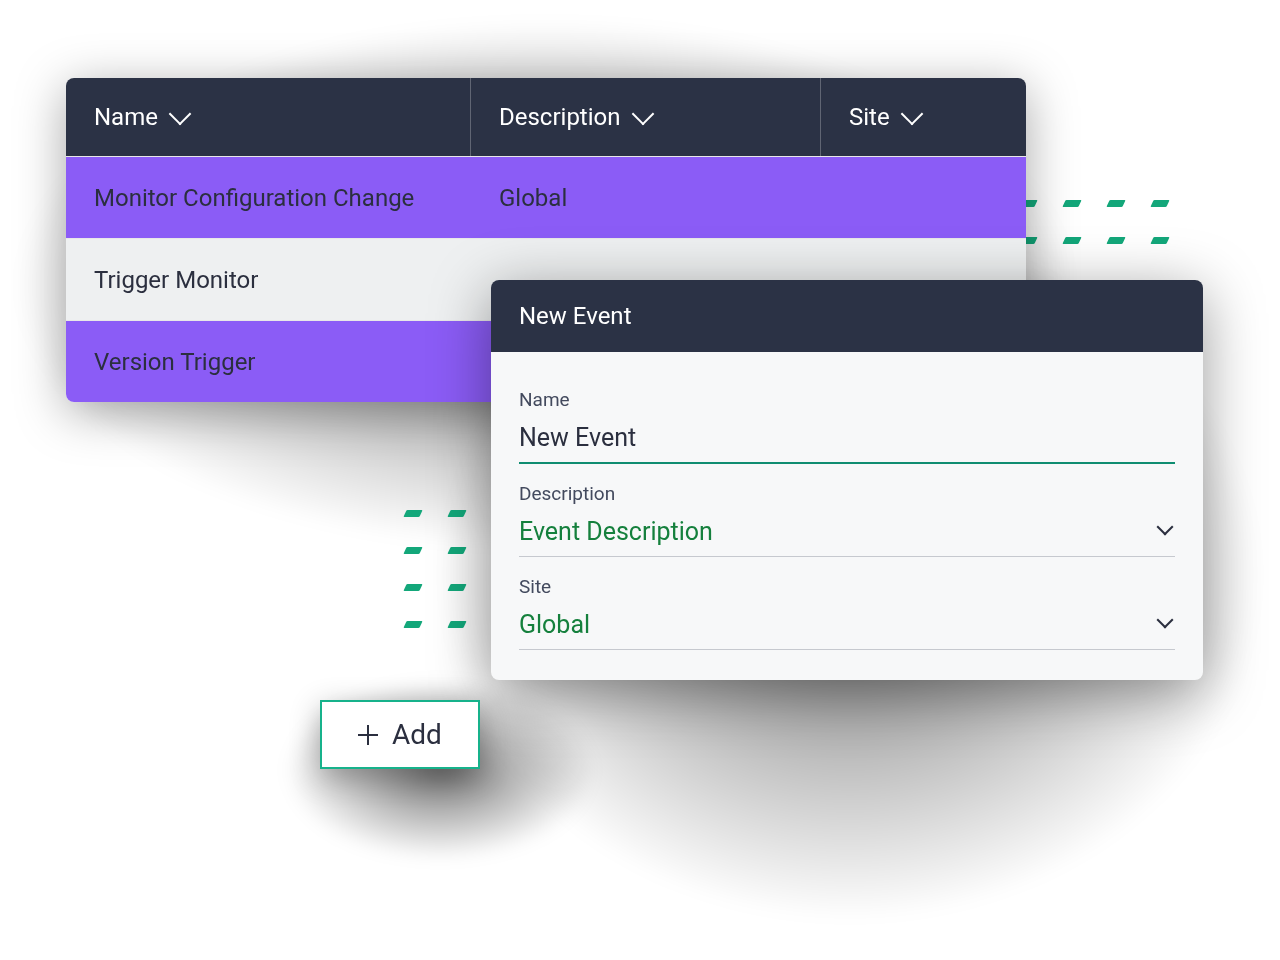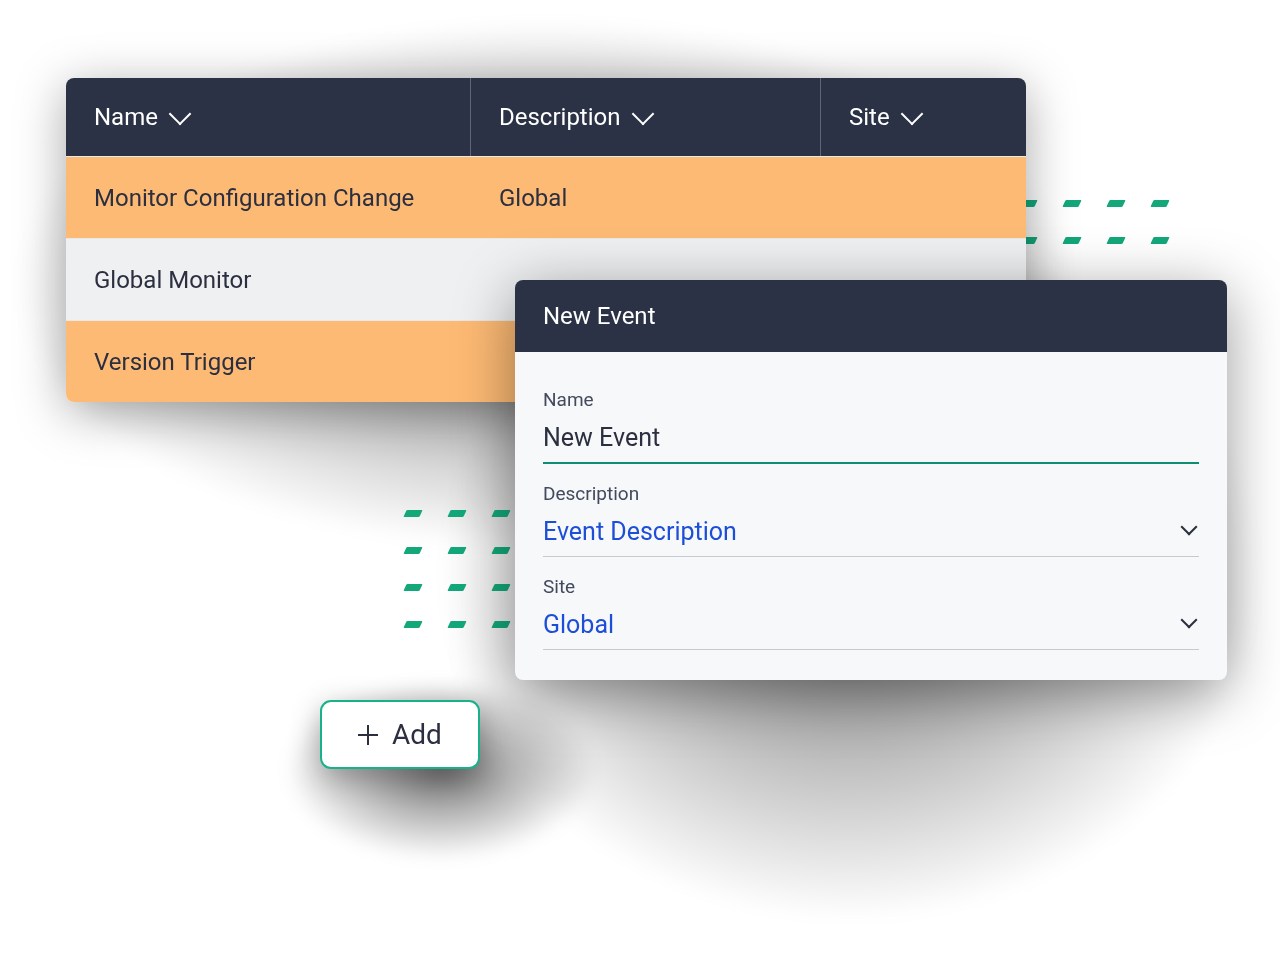--- a/index.html
+++ b/index.html
@@ -75,21 +75,21 @@
   .th:last-child { border-right: none; }
   .th .chev { width: 16px; height: 16px; border-right: 2px solid #fff; border-bottom: 2px solid #fff; transform: rotate(45deg); margin-top: -6px;}
   .col-name { width: 405px; }
   .col-desc { width: 350px; }
   .col-site { flex: 1; }
   .trow {
     display: flex;
     height: 82px;
     align-items: center;
     border-top: 1px solid #e8e8e8;
-    background: #fdba74;
+    background: #8b5cf6;
   }
   .trow:nth-child(odd) { background: #eef0f1; }
   .td {
     padding: 0 28px;
     font-size: 24px;
     color: #2b2f3f;
   }
   .td.col-name { width: 405px; }
   .td.col-desc { width: 350px; }
   .td.col-site { flex: 1; }
@@ -98,21 +98,20 @@
   .form-card {
     position: absolute;
     top: 280px;
     left: 491px;
     width: 712px;
     background: #f7f8f9;
     border-radius: 8px;
     box-shadow: 0 12px 60px rgba(0,0,0,0.4);
     overflow: hidden;
     z-index: 3;
-    margin-left: 24px;
   }
   .form-header {
     background: #2b3245;
     color: #fff;
     padding: 22px 28px;
     font-size: 24px;
   }
   .form-body {
     padding: 18px 28px 30px;
   }
@@ -135,21 +134,21 @@
     outline: none;
     font-family: inherit;
   }
   .field-input.active {
     border-bottom: 2px solid #0f8d71;
   }
   .field-select {
     position: relative;
     width: 100%;
     font-size: 25px;
-    color: #1d4ed8;
+    color: #15803d;
     border-bottom: 1px solid #c6c9cf;
     padding: 6px 0 10px;
     cursor: pointer;
   }
   .field-select .chev {
     position: absolute;
     right: 4px;
     top: 10px;
     width: 12px; height: 12px;
     border-right: 2px solid #2b2f3f;
@@ -157,21 +156,21 @@
     transform: rotate(45deg);
   }
 
   
   .add-btn {
     position: absolute;
     top: 700px;
     left: 320px;
     background: #ffffff;
     border: 2px solid #17b28b;
-    border-radius: 11px;
+    border-radius: 0;
     padding: 16px 36px;
     font-size: 28px;
     color: #2b2f3f;
     display: flex;
     align-items: center;
     gap: 14px;
     box-shadow: 0 8px 30px rgba(0,0,0,0.3);
     cursor: pointer;
     z-index: 4;
   }
@@ -240,21 +239,21 @@
       <span>Site</span>
       <span class="chev"></span>
     </div>
   </div>
 
   <div class="trow">
     <div class="td col-name">Monitor Configuration Change</div>
     <div class="td col-site">Global</div>
   </div>
   <div class="trow">
-    <div class="td col-name">Global Monitor</div>
+    <div class="td col-name">Trigger Monitor</div>
     <div class="td col-desc"></div>
     <div class="td col-site"></div>
   </div>
   <div class="trow">
     <div class="td col-name">Version Trigger</div>
     <div class="td col-desc"></div>
     <div class="td col-site"></div>
   </div>
 </div>
 

